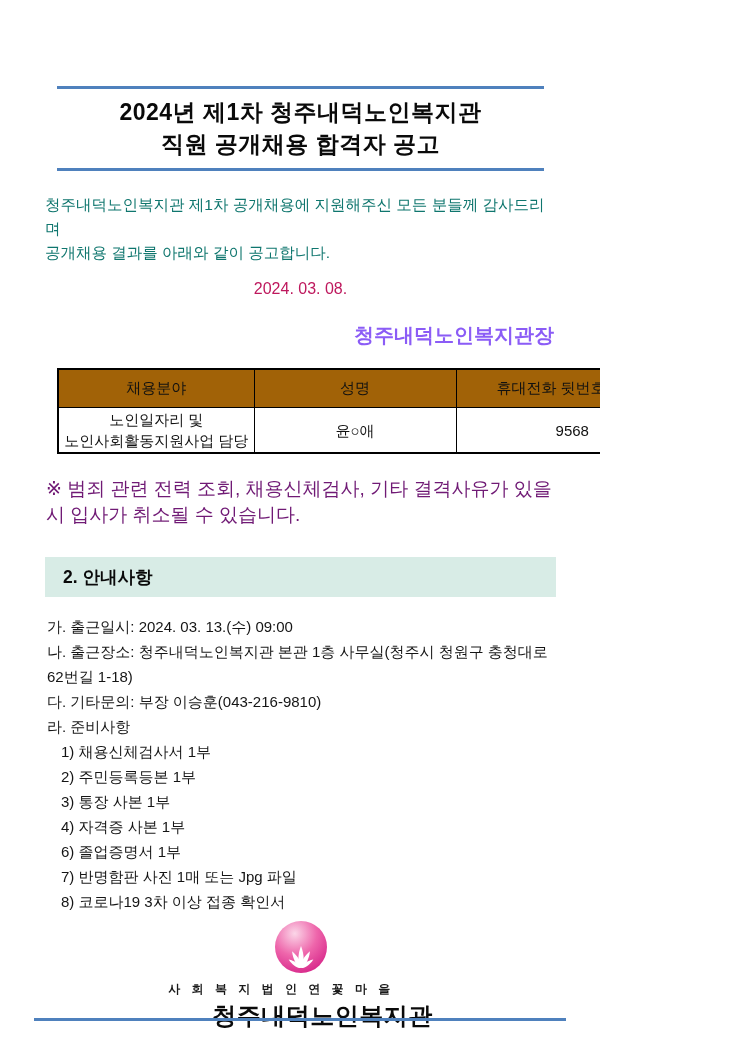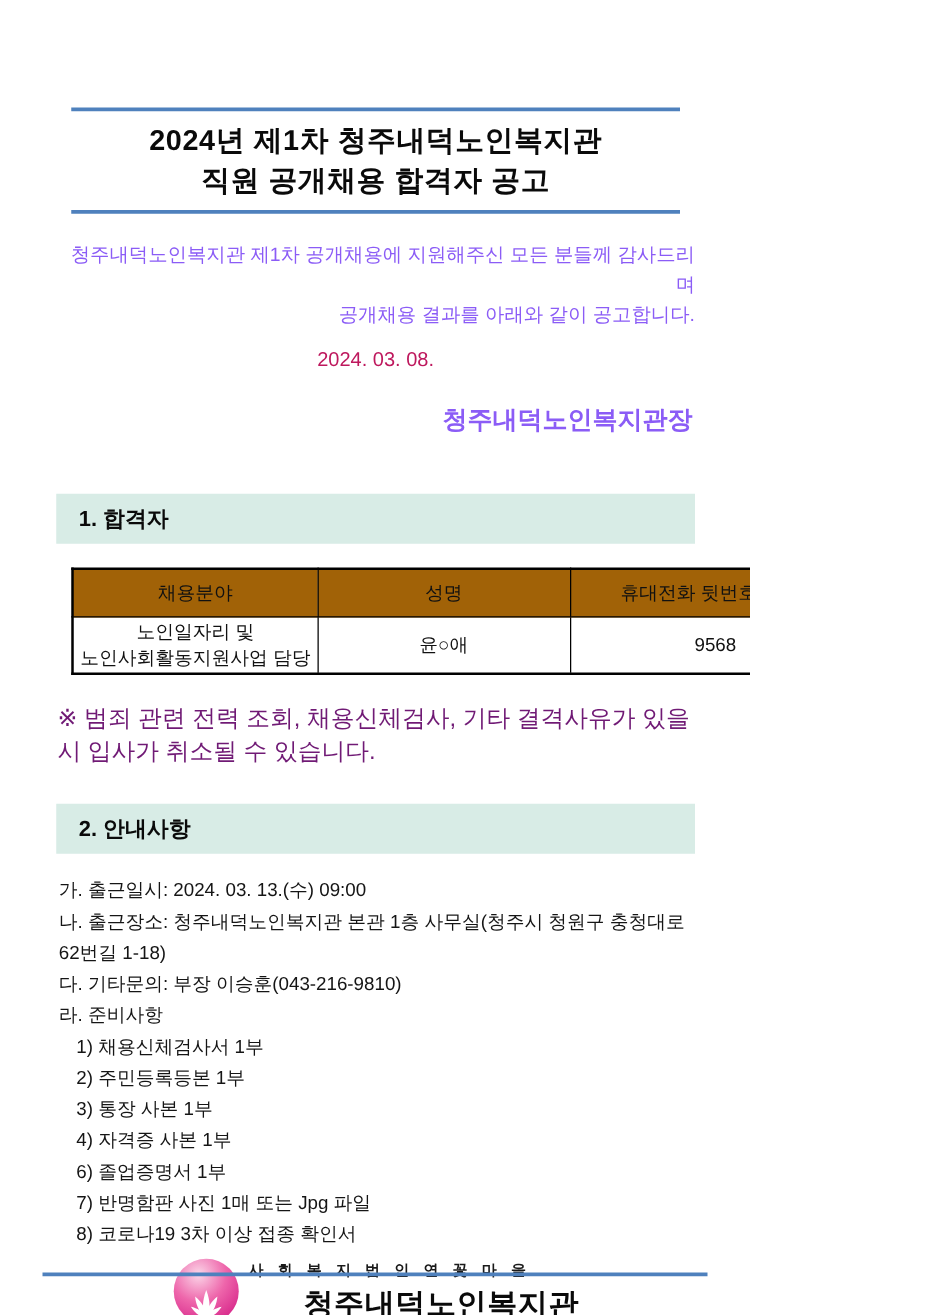--- a/index.html
+++ b/index.html
@@ -18,21 +18,21 @@
     margin:0 12px;
     border-top:3px solid #4f81bd;
     border-bottom:3px solid #4f81bd;
     padding:7px 0 8px;
     text-align:center;
   }
   .title-line {
     font-size:23px; font-weight:bold; line-height:32px; letter-spacing:0.5px;
     color:#0a0a0a;
   }
-  .intro { margin:22px 0 0; text-align:right; font-size:15.5px; line-height:24px; color:#8b5cf6; }
+  .intro { margin:22px 0 0; text-align:left; font-size:15.5px; line-height:24px; color:#0f766e; }
   .doc-date { margin:15px 0 2px; text-align:center; font-size:16px; color:#be185d; }
   .signer { margin:24px 2px 0 0; text-align:right; font-size:20px; font-weight:bold; color:#8b5cf6; }
 
   
   .section-bar {
     margin-top:46px;
     background:#d8ece6;
     height:40px; line-height:40px;
     padding-left:18px;
     font-size:17.5px; font-weight:bold; color:#0a0a0a;
@@ -61,21 +61,21 @@
 
   .note { margin:22px 0 0 1px; font-size:19px; color:#701a75; }
 
   
   .info-list { margin:17px 0 0 2px; font-size:15px; line-height:25px; color:#151515; }
   .info-list .sub { margin-left:14px; }
 
   
   .logo-row {
     margin-top:6px;
-    display:flex; justify-content:center; align-items:center; gap:7px;
+    display:flex; justify-content:center; align-items:center; gap:7px;flex-direction:column;
   }
   .logo-mark { width:54px; height:54px; flex:0 0 auto; }
   .logo-text { display:flex; flex-direction:column; }
   .logo-foundation { font-size:12px; font-weight:bold; letter-spacing:4px; color:#1a1a1a; margin-bottom:2px; }
   .logo-org { font-size:24px; font-weight:bold; letter-spacing:0.5px; color:#0a0a0a;margin-left:44px; }
 
   .bottom-rule {
     position:absolute; left:34px; right:34px; bottom:31px;
     height:3px; background:#4f81bd;
   }
@@ -92,21 +92,20 @@
 
   <p class="intro">
     <span>청주내덕노인복지관 제1차 공개채용에 지원해주신 모든 분들께 감사드리며</span><br>
     <span>공개채용 결과를 아래와 같이 공고합니다.</span>
   </p>
 
   <p class="doc-date">2024. 03. 08.</p>
 
   <p class="signer">청주내덕노인복지관장</p>
 
-  <div class="section-bar">1. 합격자</div>
 
   <table class="pass-table">
     <colgroup>
       <col class="col-field">
         <col class="col-name">
         <col class="col-phone">
     </colgroup>
     <thead>
       <tr>
         <th>채용분야</th>

